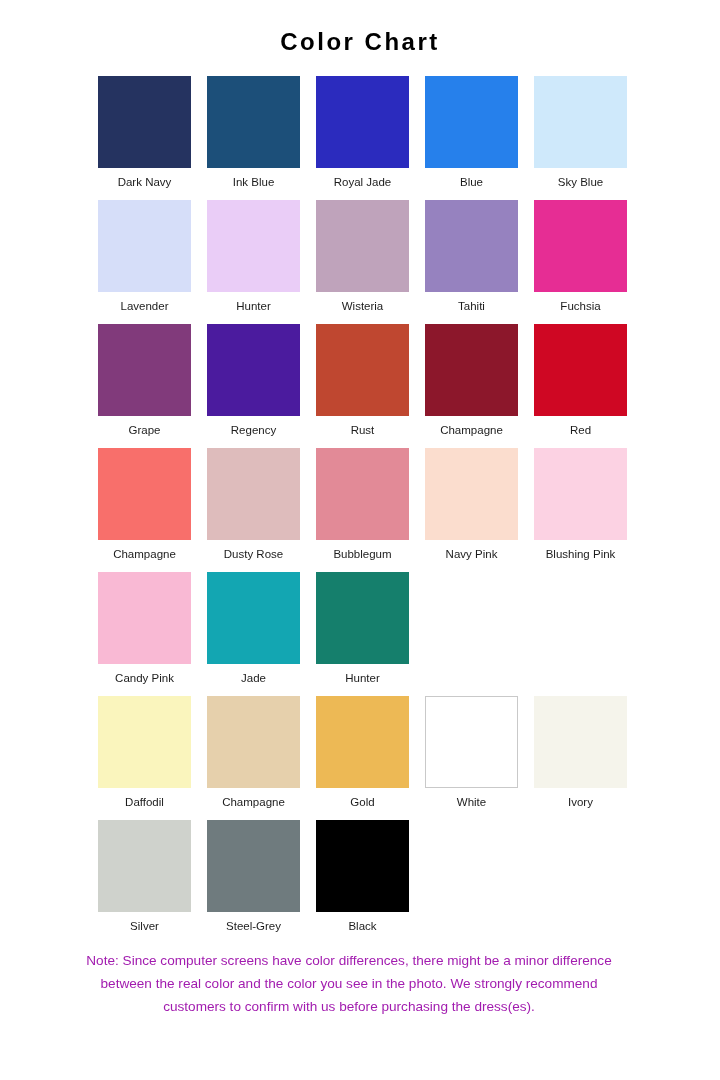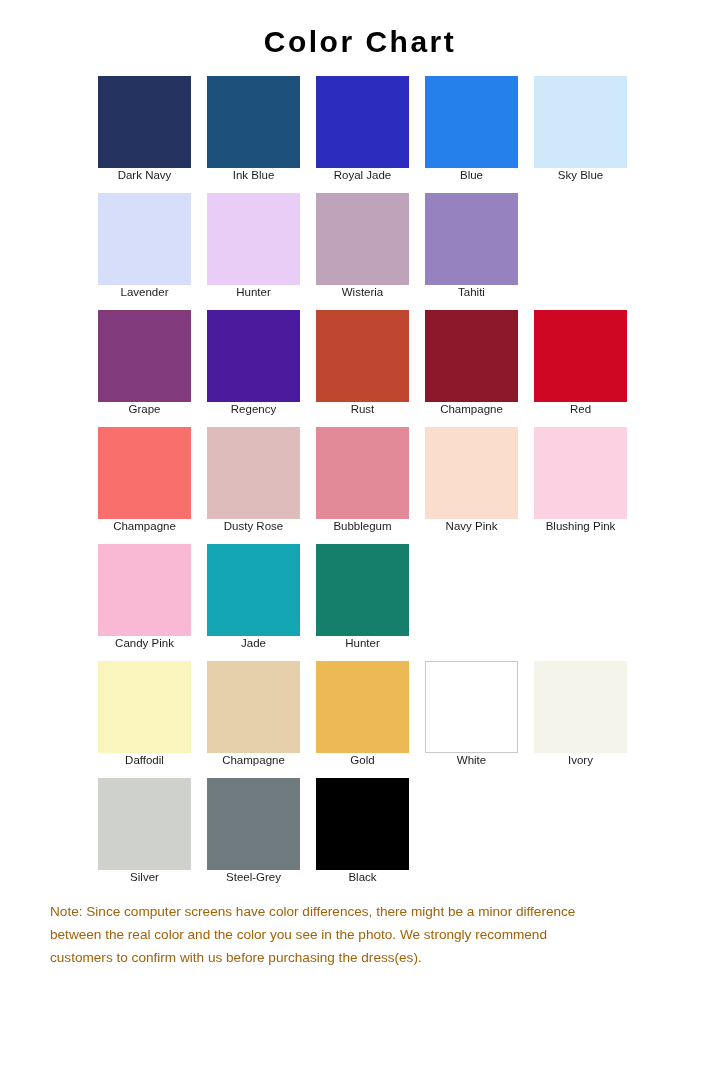--- a/index.html
+++ b/index.html
@@ -15,21 +15,21 @@
     overflow: hidden;
   }
   .page {
     width: 720px;
     height: 1080px;
     position: relative;
     box-sizing: border-box;
   }
   .title {
     text-align: center;
-    font-size: 30px;
+    font-size: 24px;
     font-weight: bold;
     letter-spacing: 2.5px;
     color: #000000;
     margin: 0;
     padding-top: 20px;
     line-height: 44px;
     font-family: "Liberation Sans", sans-serif;
   }
   .grid {
     margin: 0;
@@ -61,31 +61,32 @@
     display: block;
   }
   .swatch.bordered {
     border: 1px solid #c9c9c9;
   }
   .swatch-label {
     font-size: 11.5px;
     line-height: 14px;
     color: #1c1c1c;
     text-align: center;
+    margin-top: 7px;
     white-space: nowrap;
     font-family: "Liberation Sans", sans-serif;
   }
   .note {
     width: 542px;
-    margin-left: 50px;
+    margin-left: 78px;
     margin-top: 16px;
     font-size: 13.6px;
     line-height: 23px;
-    color: #a16207;
-    text-align: left;
+    color: #a21caf;
+    text-align: center;
     font-family: "Liberation Sans", sans-serif;
   }
 </style>
 </head>
 <body>
 
 <div class="page">
 
   <h1 class="title">Color Chart</h1>
 
@@ -122,20 +123,24 @@
           <div class="swatch-label">Hunter</div>
         </div>
         <div class="cell">
           <div class="swatch" style="background-color: rgb(191, 163, 187);"></div>
           <div class="swatch-label">Wisteria</div>
         </div>
         <div class="cell">
           <div class="swatch" style="background-color: rgb(150, 130, 191);"></div>
           <div class="swatch-label">Tahiti</div>
         </div>
+        <div class="cell">
+          <div class="swatch" style="background-color: rgb(230, 45, 148);"></div>
+          <div class="swatch-label">Fuchsia</div>
+        </div>
       </div>
       <div class="row">
         <div class="cell">
           <div class="swatch" style="background-color: rgb(129, 58, 123);"></div>
           <div class="swatch-label">Grape</div>
         </div>
         <div class="cell">
           <div class="swatch" style="background-color: rgb(75, 27, 158);"></div>
           <div class="swatch-label">Regency</div>
         </div>

